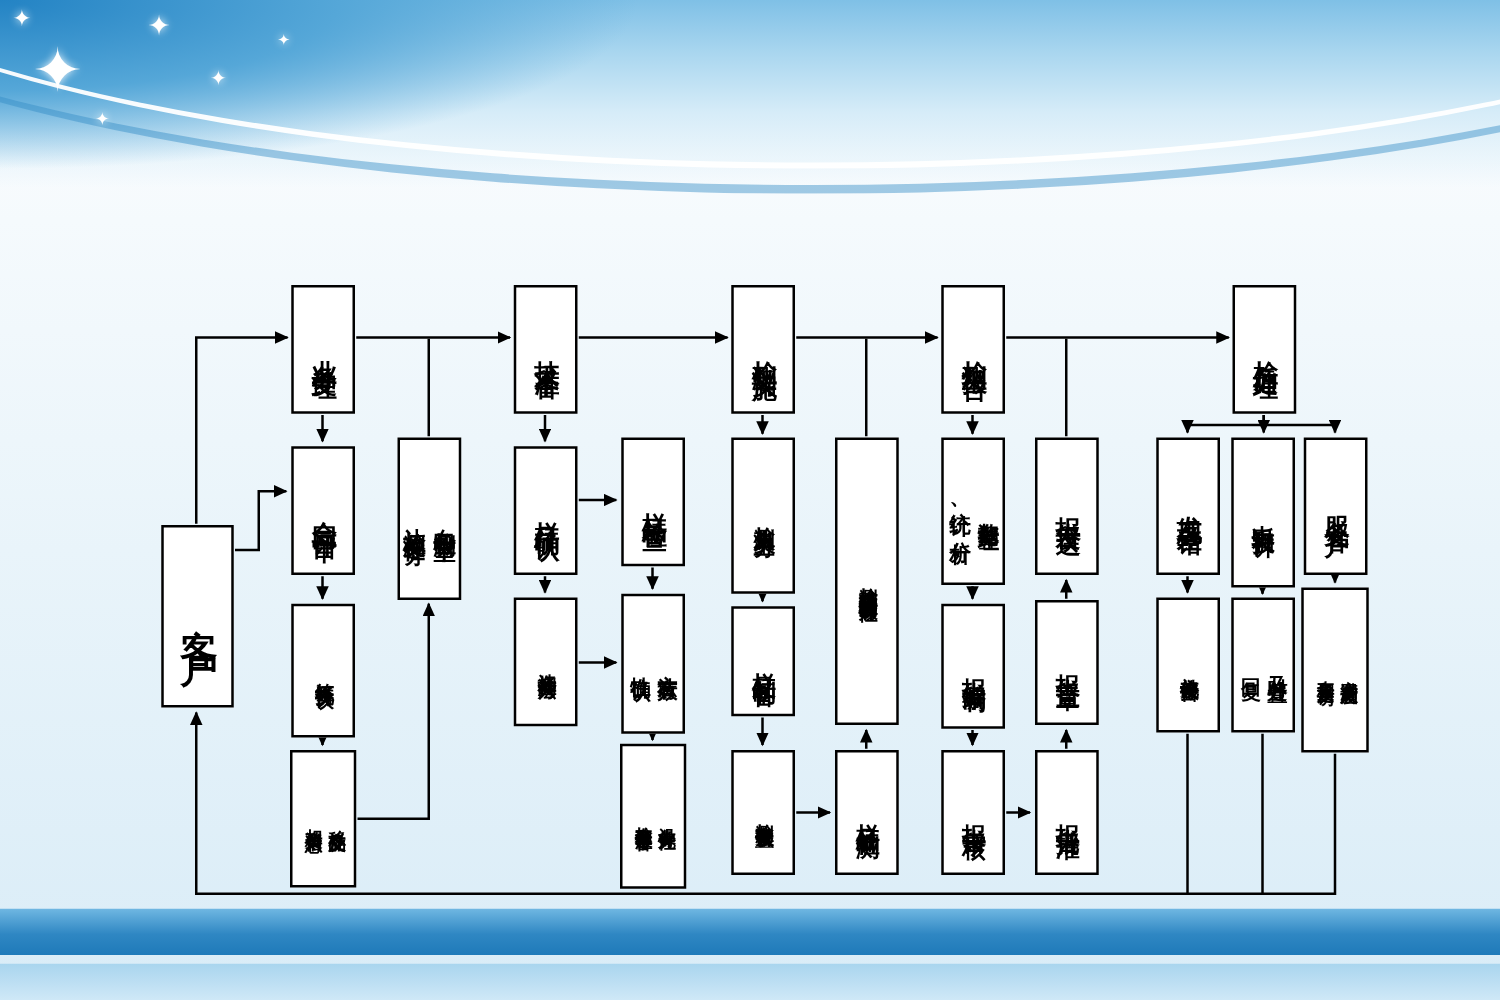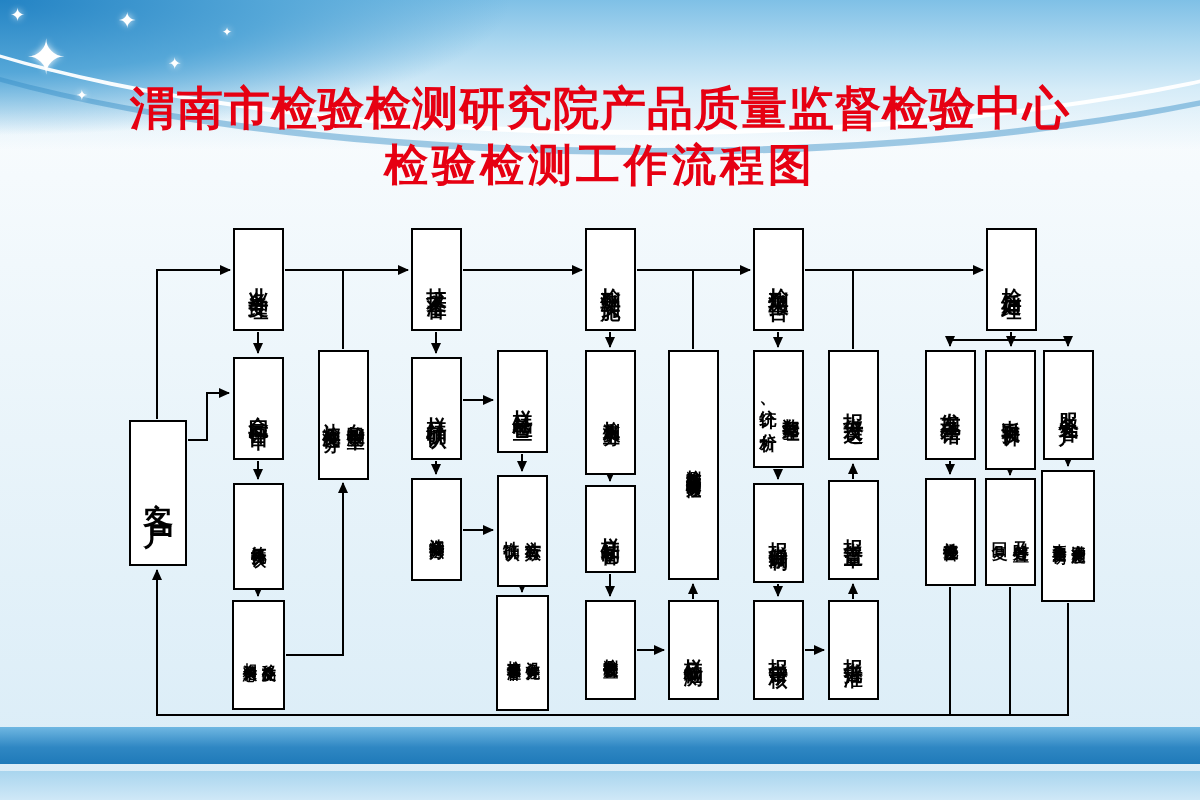--- a/index.html
+++ b/index.html
@@ -51,22 +51,20 @@
     <div class="arc arc2"></div>
     <div class="arc arc1"></div>
     <span class="sparkle s1"></span>
     <span class="sparkle s2"></span>
     <span class="sparkle s3"></span>
     <span class="sparkle s4"></span>
     <span class="sparkle s5"></span>
     <span class="sparkle s6"></span>
   </div>
 
-  <div class="title title1">渭南市检验检测研究院产品质量监督检验中心</div>
-  <div class="title title2">检验检测工作流程图</div>
 
   <svg id="arrows" width="1200" height="800">
     <defs>
       <marker id="ah" markerUnits="userSpaceOnUse" markerWidth="12" markerHeight="10" refX="10" refY="5" orient="auto">
         <path d="M0,0 L11,5 L0,10 Z" fill="#000"></path>
       </marker>
     </defs>
   <polyline points="157,419 157,270 230,270" fill="none" stroke="#000" stroke-width="2" marker-end="url(#ah)"></polyline>
       <polyline points="285,270 408,270" fill="none" stroke="#000" stroke-width="2" marker-end="url(#ah)"></polyline>
       <polyline points="343,349 343,271" fill="none" stroke="#000" stroke-width="2"></polyline>

